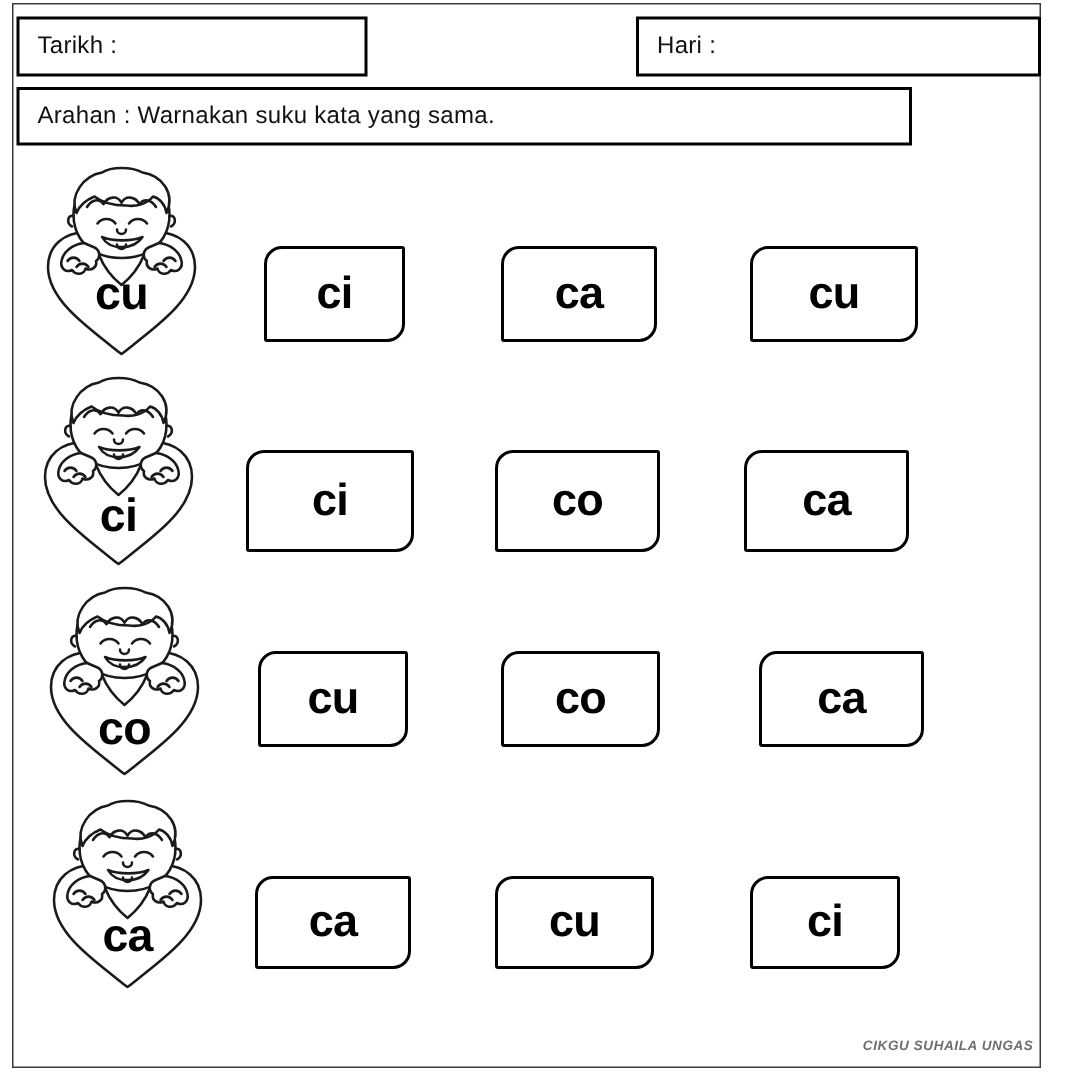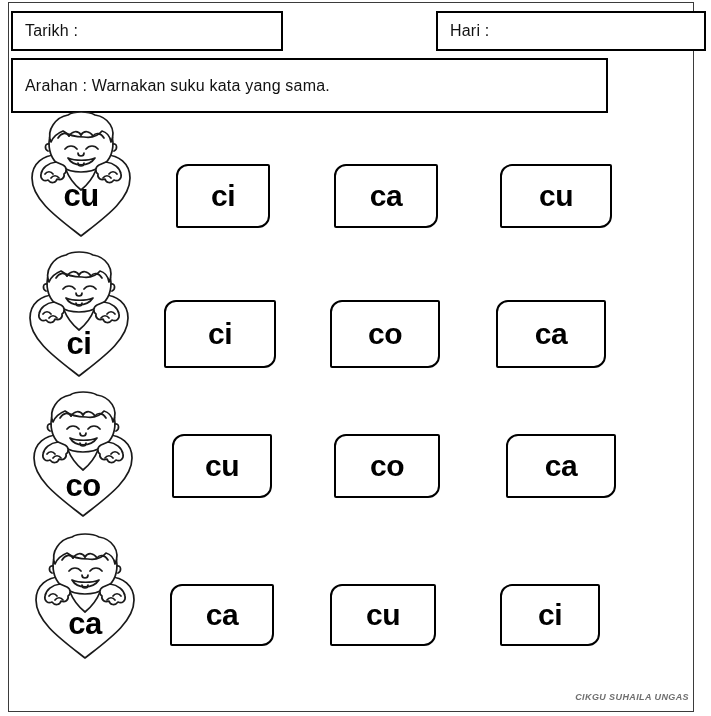--- a/index.html
+++ b/index.html
@@ -44,23 +44,23 @@
     align-items: center;
   }
   .field-label {
     font-size: 16px;
     color: #111111;
     padding-left: 12px;
     letter-spacing: 0.2px;
     white-space: nowrap;
   }
 
-  #field-tarikh { left: 11px;  top: 11px; width: 272px; height: 40px; }
-  #field-hari   { left: 424px; top: 11px; width: 270px; height: 40px; margin-left: 12px; }
-  #field-arahan { left: 11px;  top: 58px; width: 597px; height: 55px; text-align: right; }
+  #field-tarikh { left: 11px;  top: 11px; width: 234px; height: 40px; }
+  #field-hari   { left: 424px; top: 11px; width: 270px; height: 40px; }
+  #field-arahan { left: 11px;  top: 58px; width: 597px; height: 39px; text-align: right; }
 
   
   .row {
     position: absolute;
     left: 0;
     width: 711px;
   }
 
   .figure {
     position: absolute;

